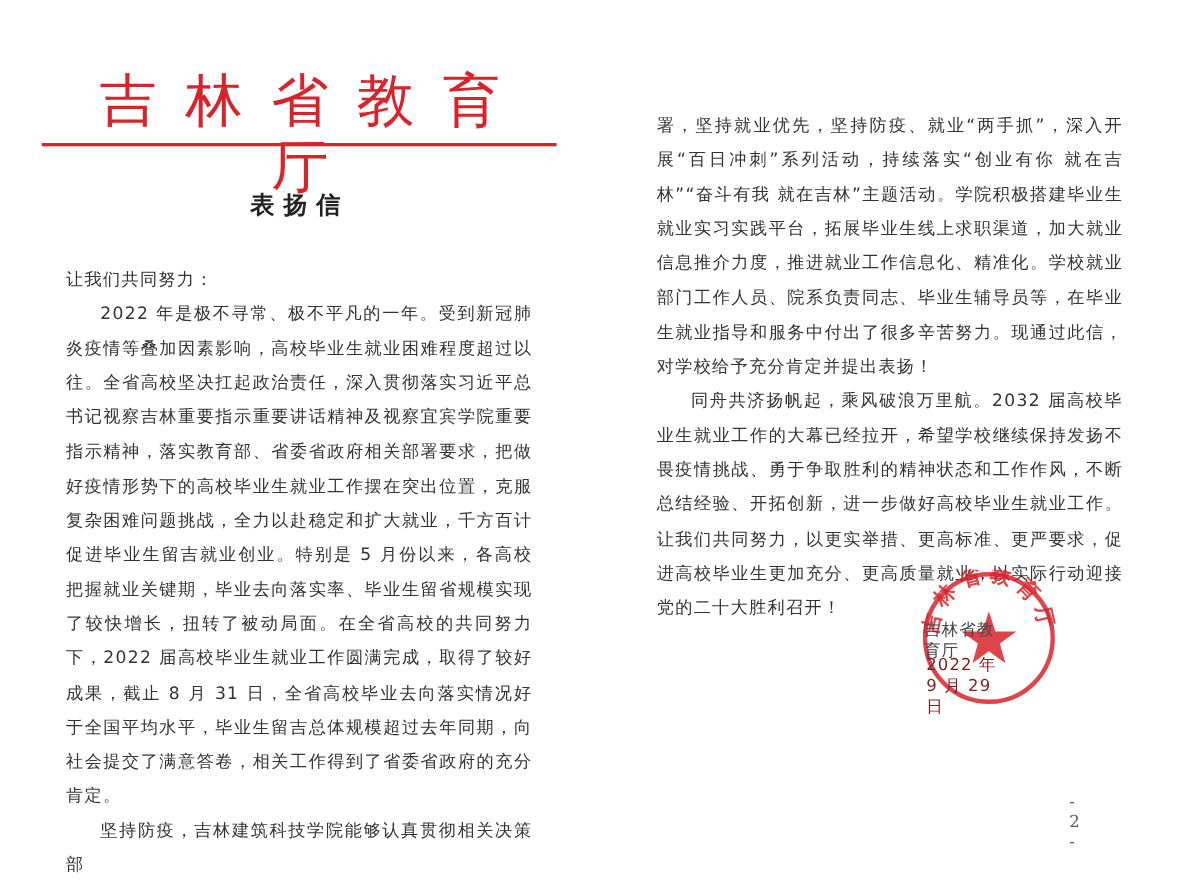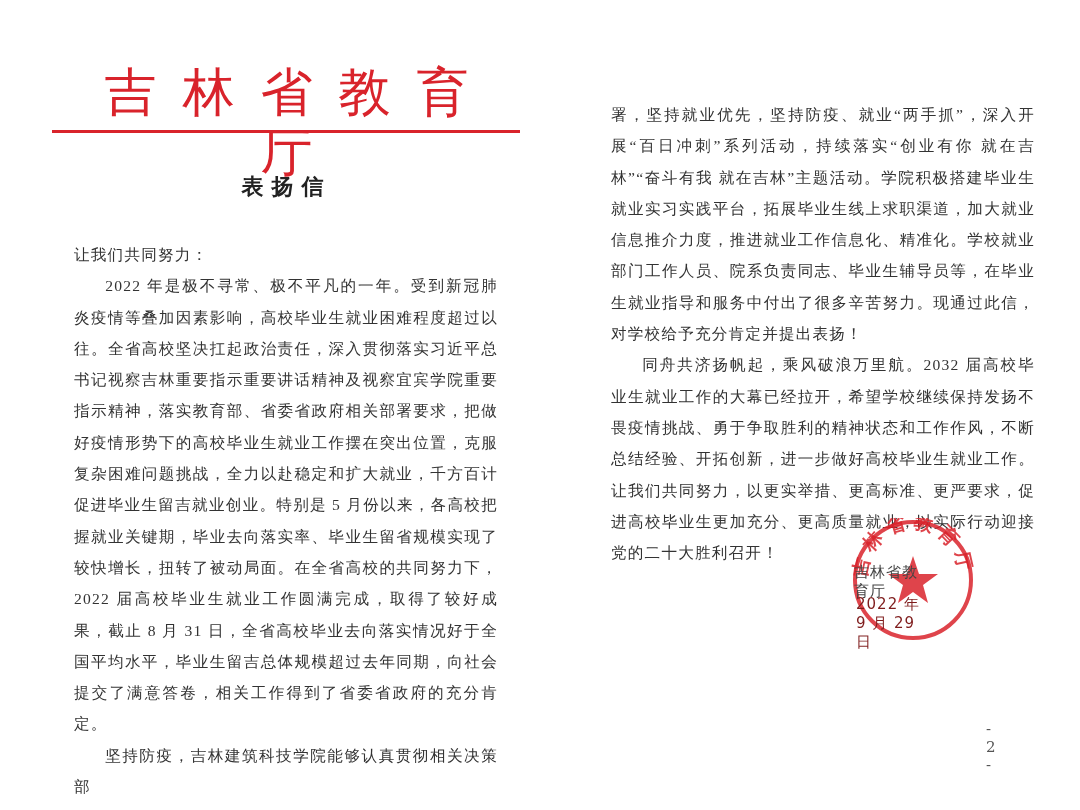--- a/index.html
+++ b/index.html
@@ -1,29 +1,29 @@
 <!DOCTYPE html>
 <html><head>
 <meta charset="utf-8">
 <style>
   html, body { margin:0; padding:0; }
   body { width:1080px; height:810px; background:#ffffff; position:relative; overflow:hidden;
          font-family:"DejaVu Serif", serif; color:#3a3a3a; }
-  .page { position:absolute; left:14px; top:0; width:919px; height:810px; }
+  .page { position:absolute; left:0; top:0; width:919px; height:810px; }
   .header-title { position:absolute; left:40px; top:62px; width:465px; text-align:center;
       color:#d9232b; font-family:"DejaVu Sans", sans-serif; font-size:52px; letter-spacing:26px;
       line-height:60px; padding-left:26px; box-sizing:border-box; }
   .header-rule { position:absolute; left:38px; top:130px; width:468px; height:3px; background:#d9232b; }
   .letter-title { position:absolute; left:40px; top:172px; width:465px; text-align:center;
       font-size:22px; font-weight:bold; letter-spacing:8px; color:#222; }
   .col { position:absolute; font-size:15.6px; line-height:31.3px; color:#333; text-align:justify;
       font-family:"DejaVu Sans", sans-serif; letter-spacing:1.2px; }
   .col-left { left:60px; top:239px; width:424px; }
   .col-right { left:597px; top:99px; width:424px; }
-  .col p { margin:0;font-family:Liberation Serif, serif; }
+  .col p { margin:0; }
   .indent { text-indent:2em; }
   .salutation { margin:0; }
   .signature { position:absolute; left:840px; top:563px; font-size:15px; color:#444;
       font-family:"DejaVu Sans", sans-serif; letter-spacing:1px; }
   .date { position:absolute; left:842px; top:595px; font-size:15px; color:#7f1d1d;
       font-family:"DejaVu Sans", sans-serif; letter-spacing:1px; }
   .seal { position:absolute; left:837px; top:518px; width:124px; height:124px; }
   .page-number { position:absolute; left:972px; top:720px; font-size:15px; color:#555;
       font-family:"DejaVu Serif", serif; letter-spacing:3px; }
 </style>

